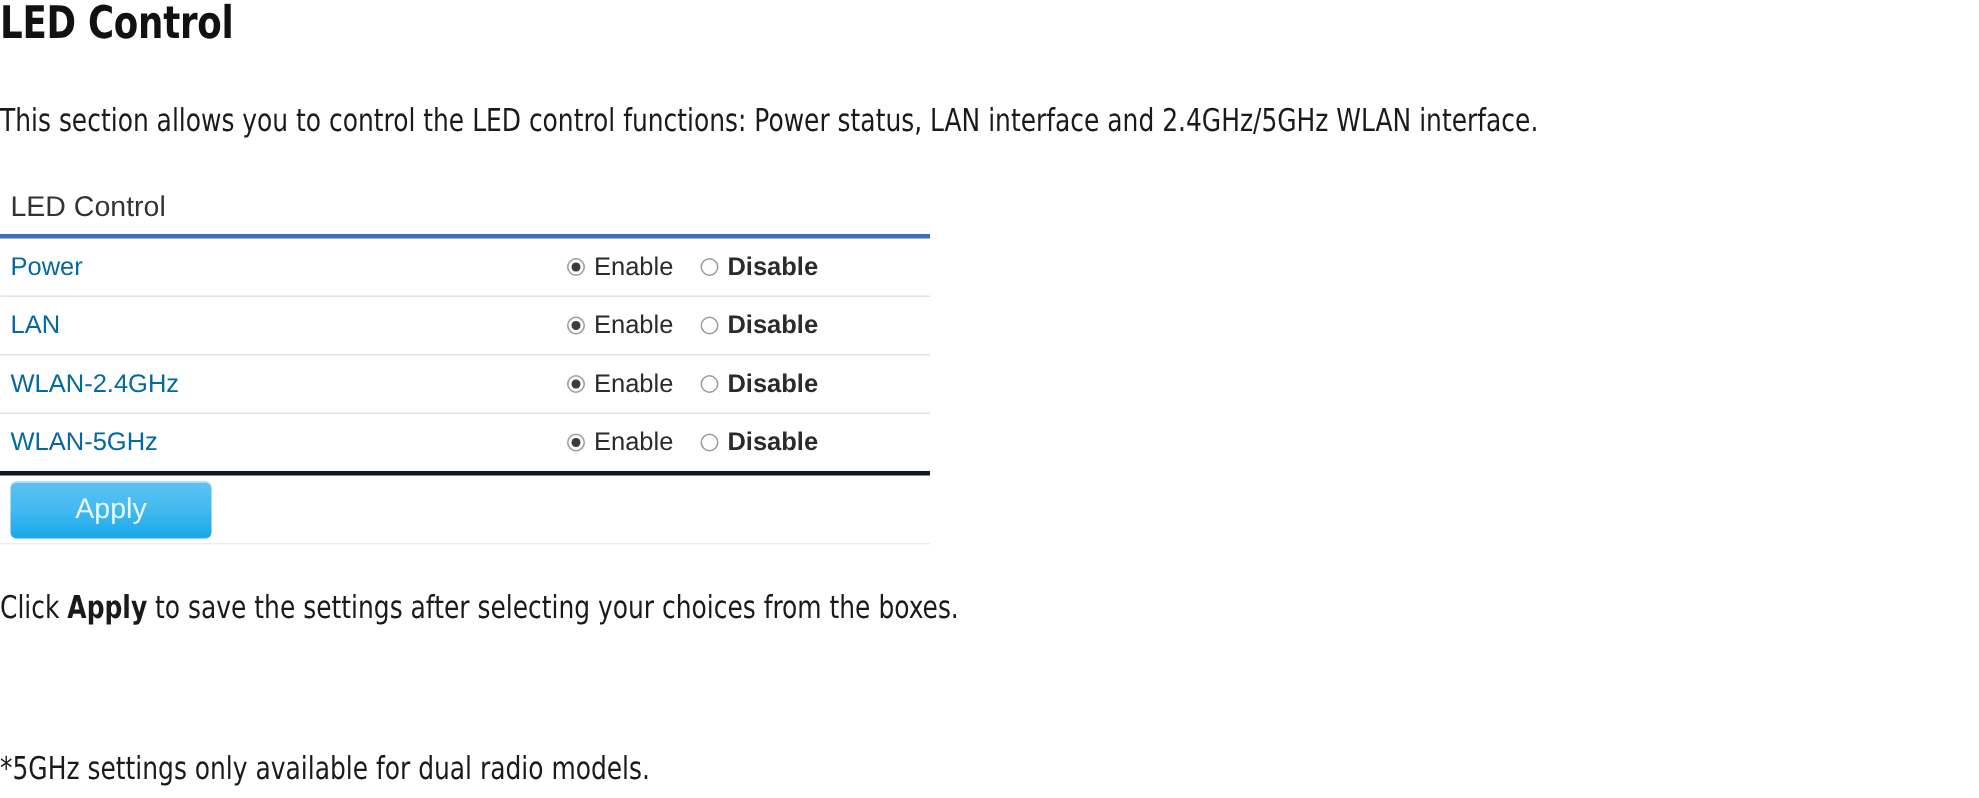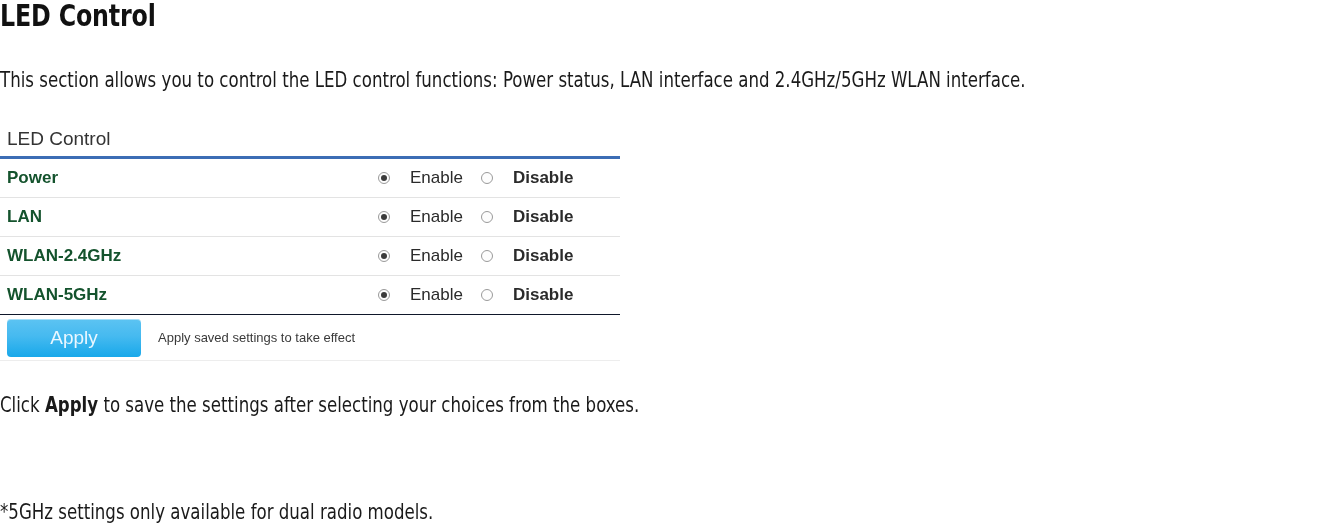--- a/index.html
+++ b/index.html
@@ -71,29 +71,28 @@
     width: 620px;
   }
 
   .row {
     position: relative;
     height: 38px;
     border-bottom: 1px solid #e3e3e3;
     display: flex;
     align-items: center;
   }
-  .row:last-child { border-bottom: 1px solid #0f172a; }
+  .row:last-child { border-bottom: 3px solid #0f172a; }
 
   .row-label {
     font-family: "Liberation Sans", sans-serif;
     font-size: 17px;
-    color: #14532d;
+    color: #0369a1;
     padding-left: 7px;
     white-space: nowrap;
-    font-weight: bold;
   }
 
   .radio-group {
     position: absolute;
     left: 378px;
     top: 0;
     height: 38px;
     display: flex;
     align-items: center;
   }
@@ -121,21 +120,21 @@
     top: 2px;
     width: 6px;
     height: 6px;
     border-radius: 50%;
     background: #3b3b3b;
   }
   .radio-text {
     font-family: "Liberation Sans", sans-serif;
     font-size: 17px;
     color: #2b2b2b;
-    margin-left: 20px;
+    margin-left: 6px;
   }
 
   
   .apply-row {
     position: relative;
     height: 45px;
     border-bottom: 1px solid #ededed;
     display: flex;
     align-items: center;
   }
@@ -226,20 +225,19 @@
           <div class="radio-option">
             <span class="radio-dot"></span>
             <span class="radio-text">Disable</span>
           </div>
         </div>
       </div>
     </div>
 
   <div class="apply-row">
     <button class="apply-button">Apply</button>
-    <span class="apply-hint">Apply saved settings to take effect</span>
   </div>
 
 </div>
 
 <div class="doc-para" id="click-apply-paragraph">Click <b>Apply</b> to save the settings after selecting your choices from the boxes.</div>
 
 <div class="doc-para" id="footnote-paragraph">*5GHz settings only available for dual radio models.</div>
 
 </body></html>

